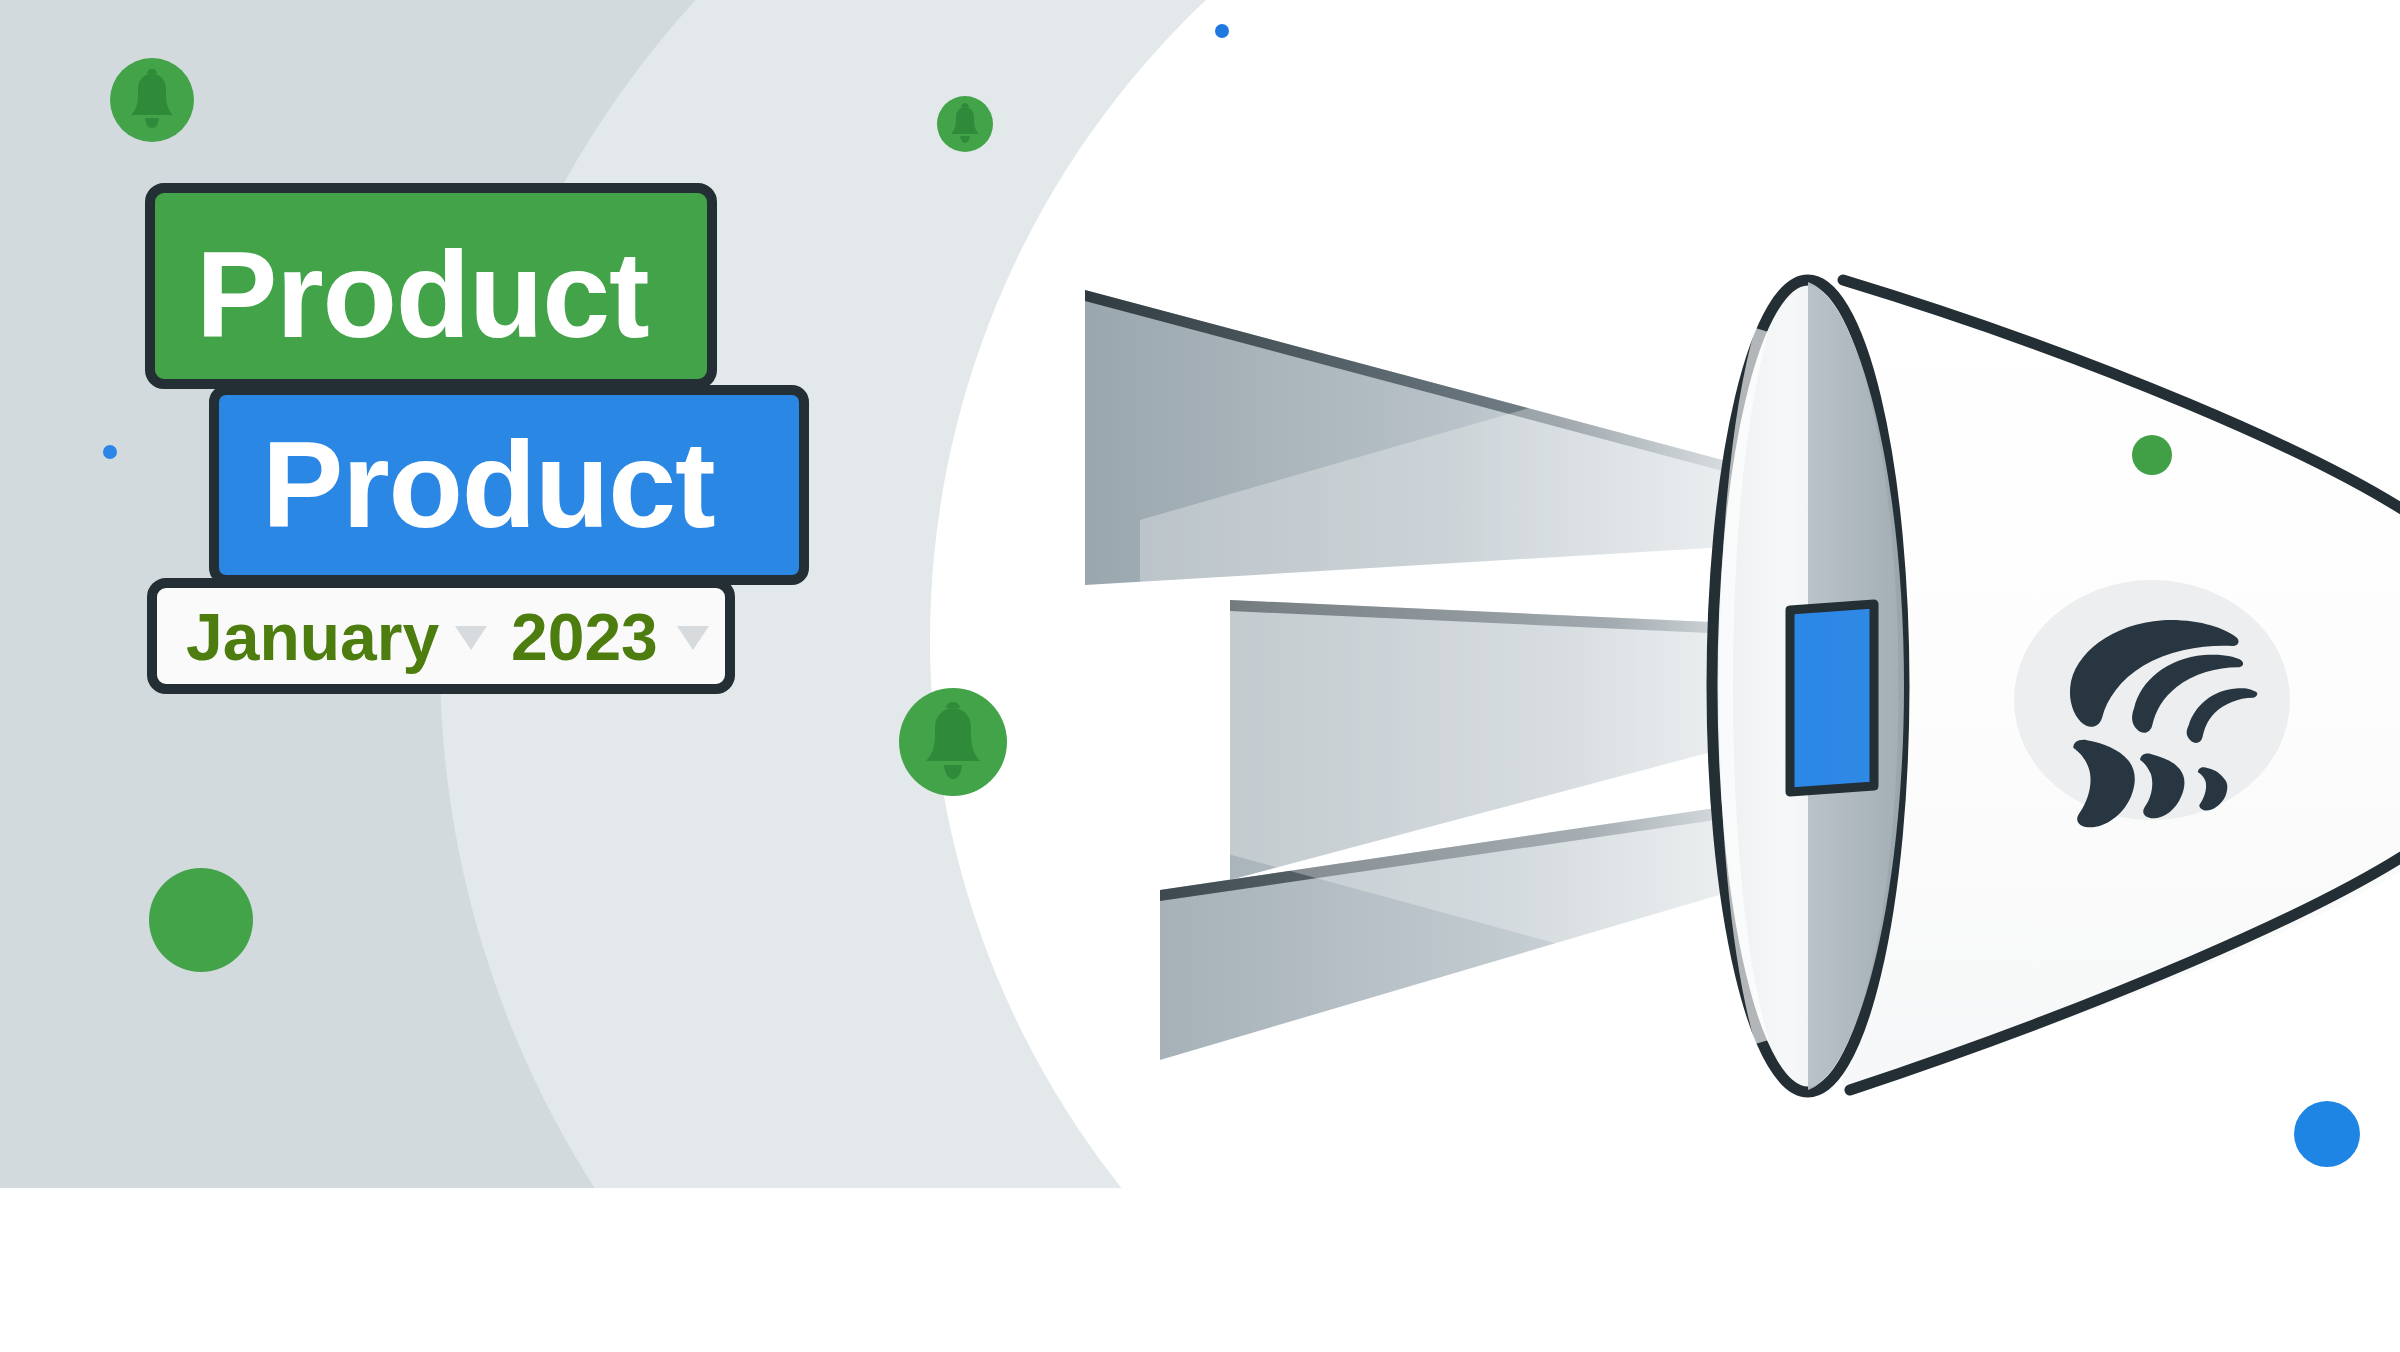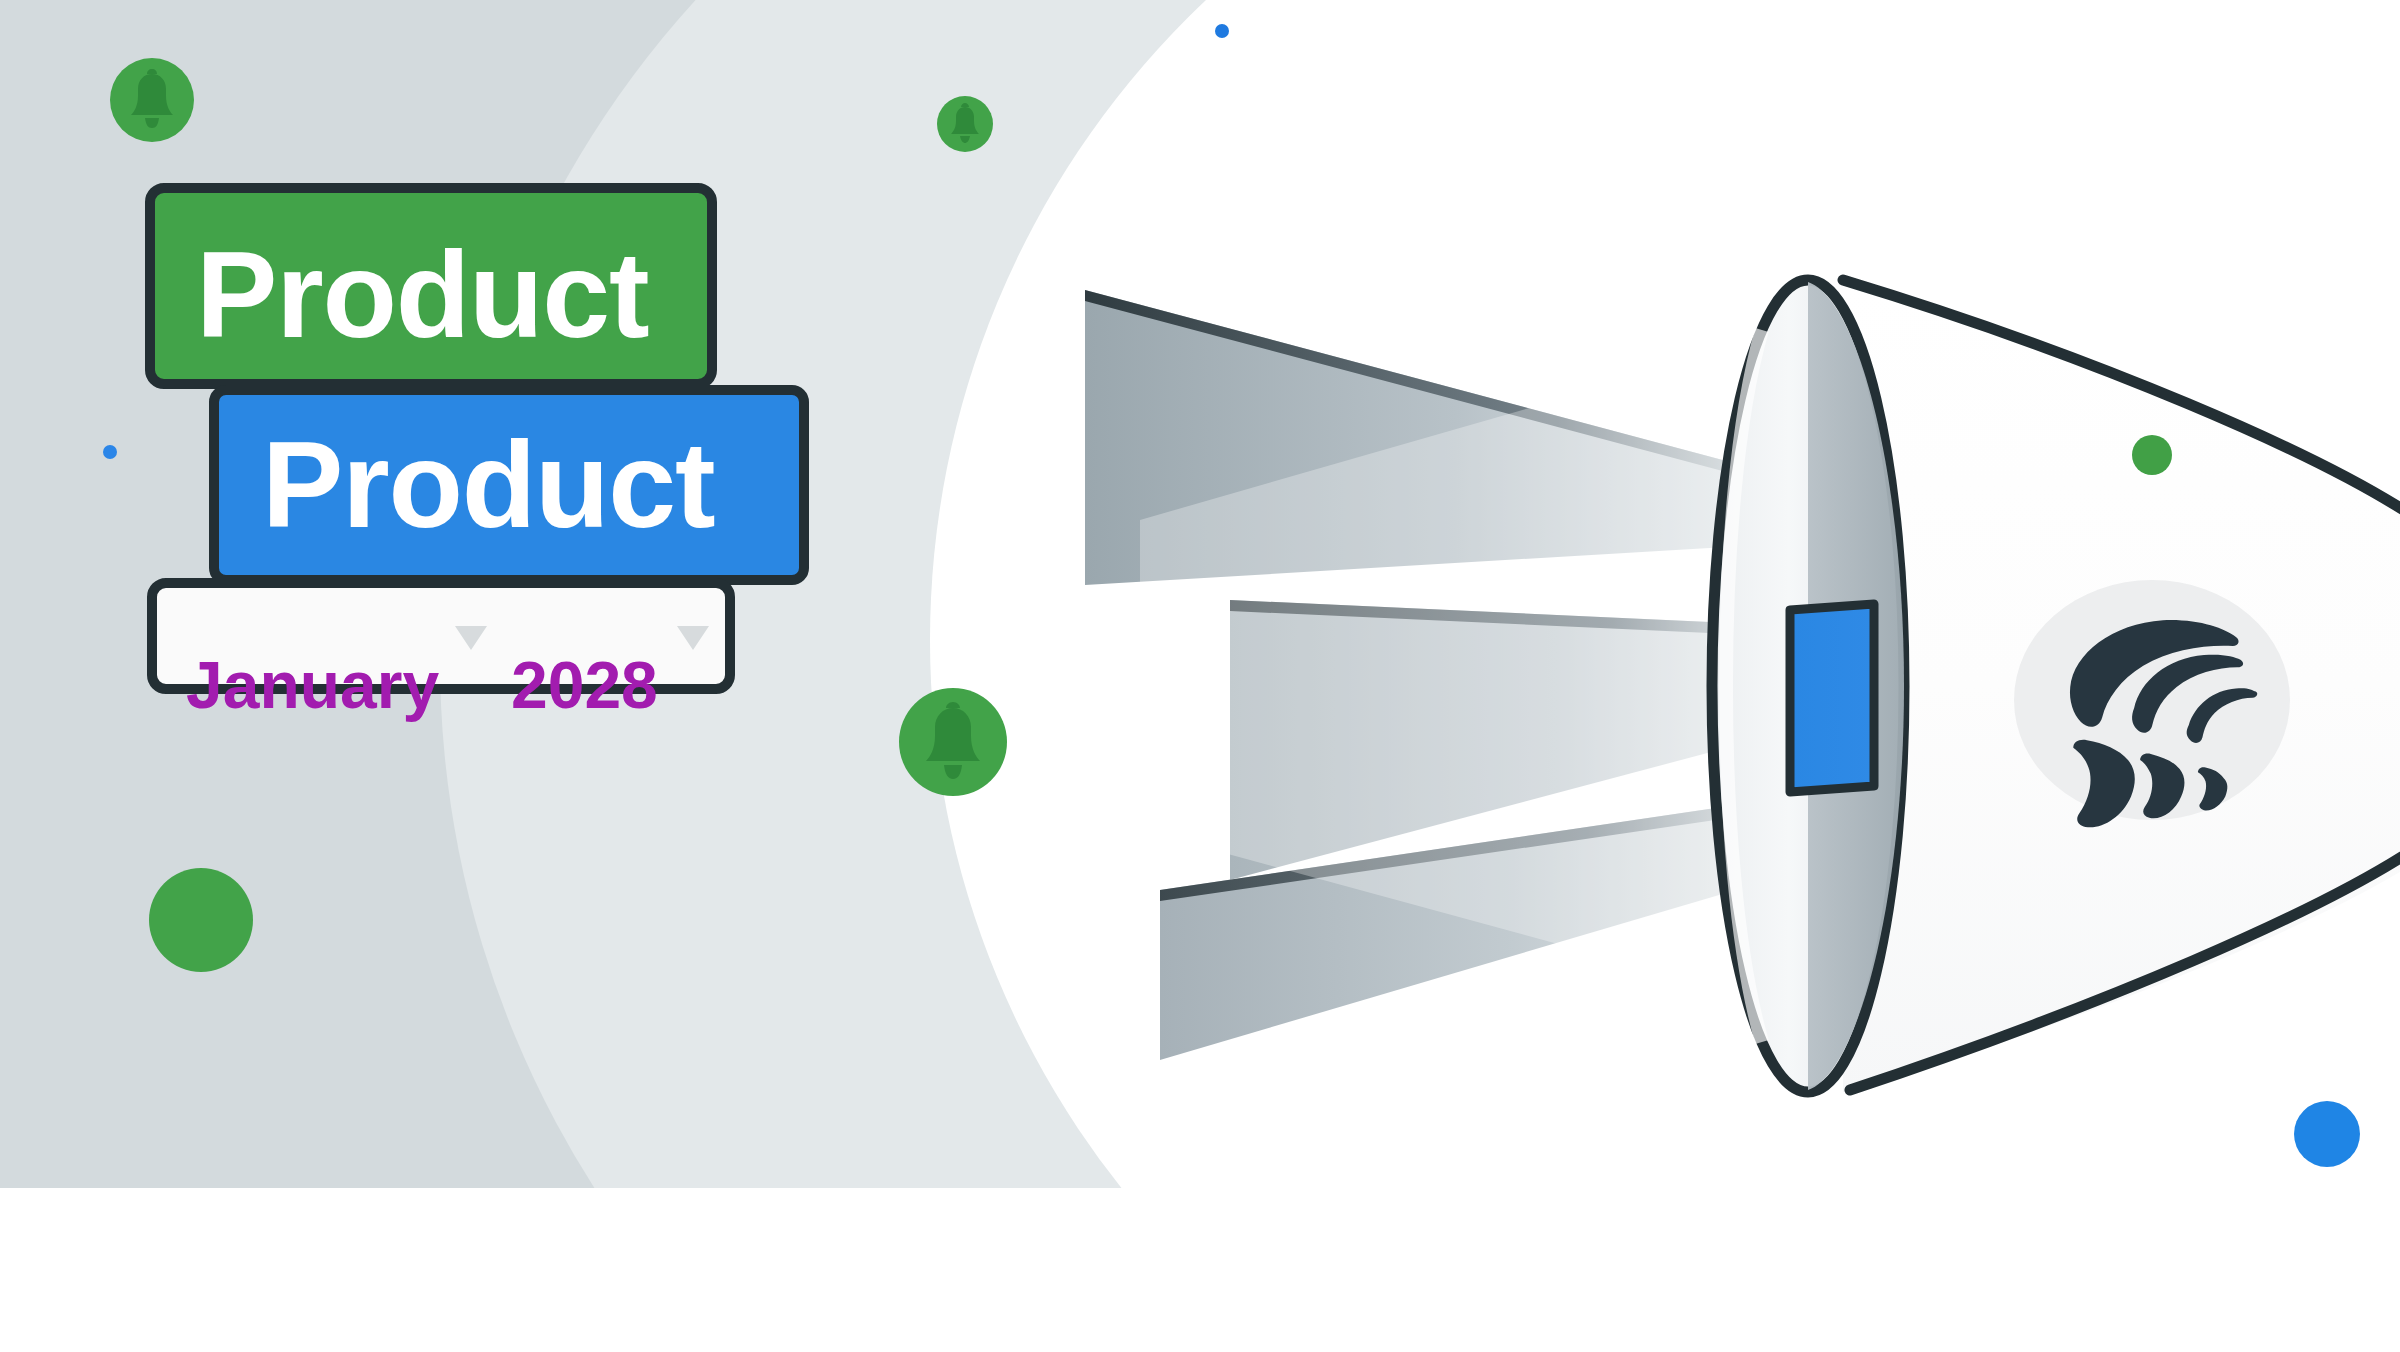--- a/index.html
+++ b/index.html
@@ -36,27 +36,26 @@
     top: 234px;
     font-size: 122px;
   }
   #updates-label-text {
     left: 262px;
     top: 424px;
     font-size: 122px;
   }
   .date-text {
     position: absolute;
-    color: #a21caf;
+    color: #4d7c0f;
     font-weight: 700;
     font-size: 66px;
     line-height: 1;
     white-space: nowrap;
     user-select: none;
-    margin-top: 48px;
   }
   #month-text { left: 186px; top: 604px; }
   #year-text  { left: 511px; top: 604px; }
 </style>
 </head>
 <body>
 
 <div id="stage">
 
   <svg class="layer" viewBox="0 0 2400 1352">
@@ -209,15 +208,15 @@
       </g>
     </g>
   </svg>
 
   <div class="label-text" id="product-label-text">Product</div>
 
   <div class="label-text" id="updates-label-text">Product</div>
 
   <div class="date-text" id="month-text">January</div>
 
-  <div class="date-text" id="year-text">2028</div>
+  <div class="date-text" id="year-text">2023</div>
 
 </div>
 
 </body></html>

